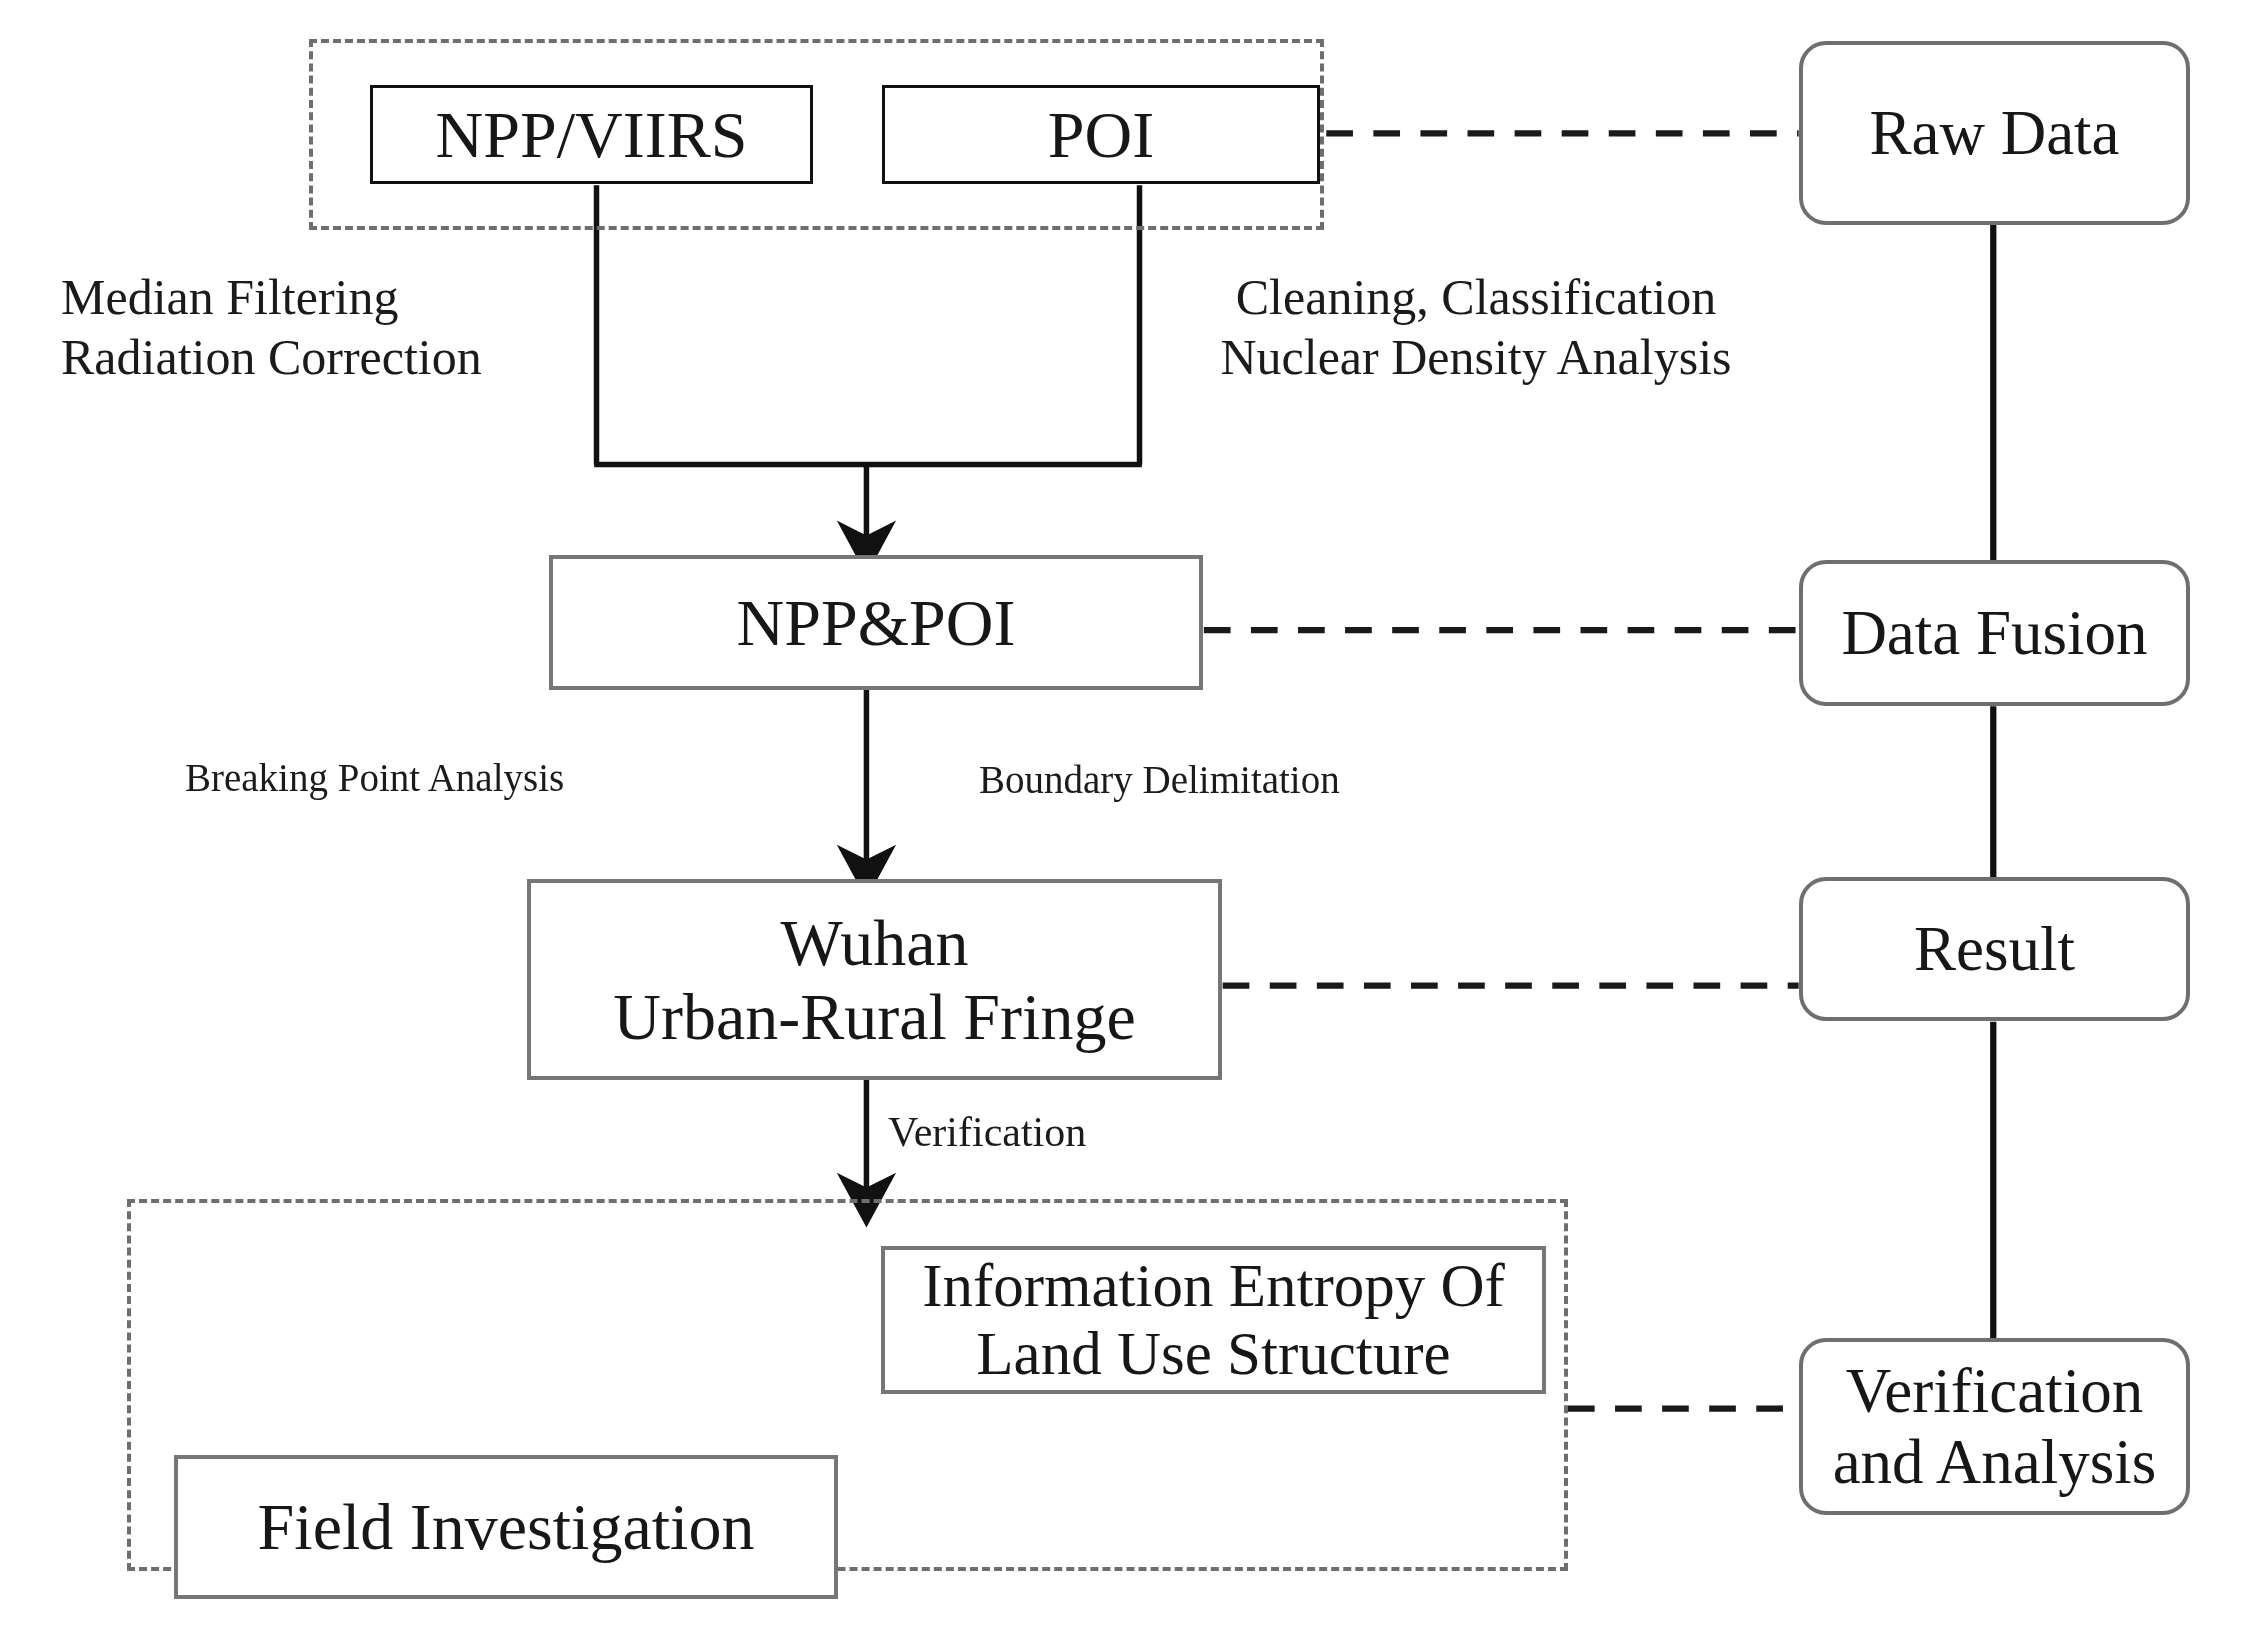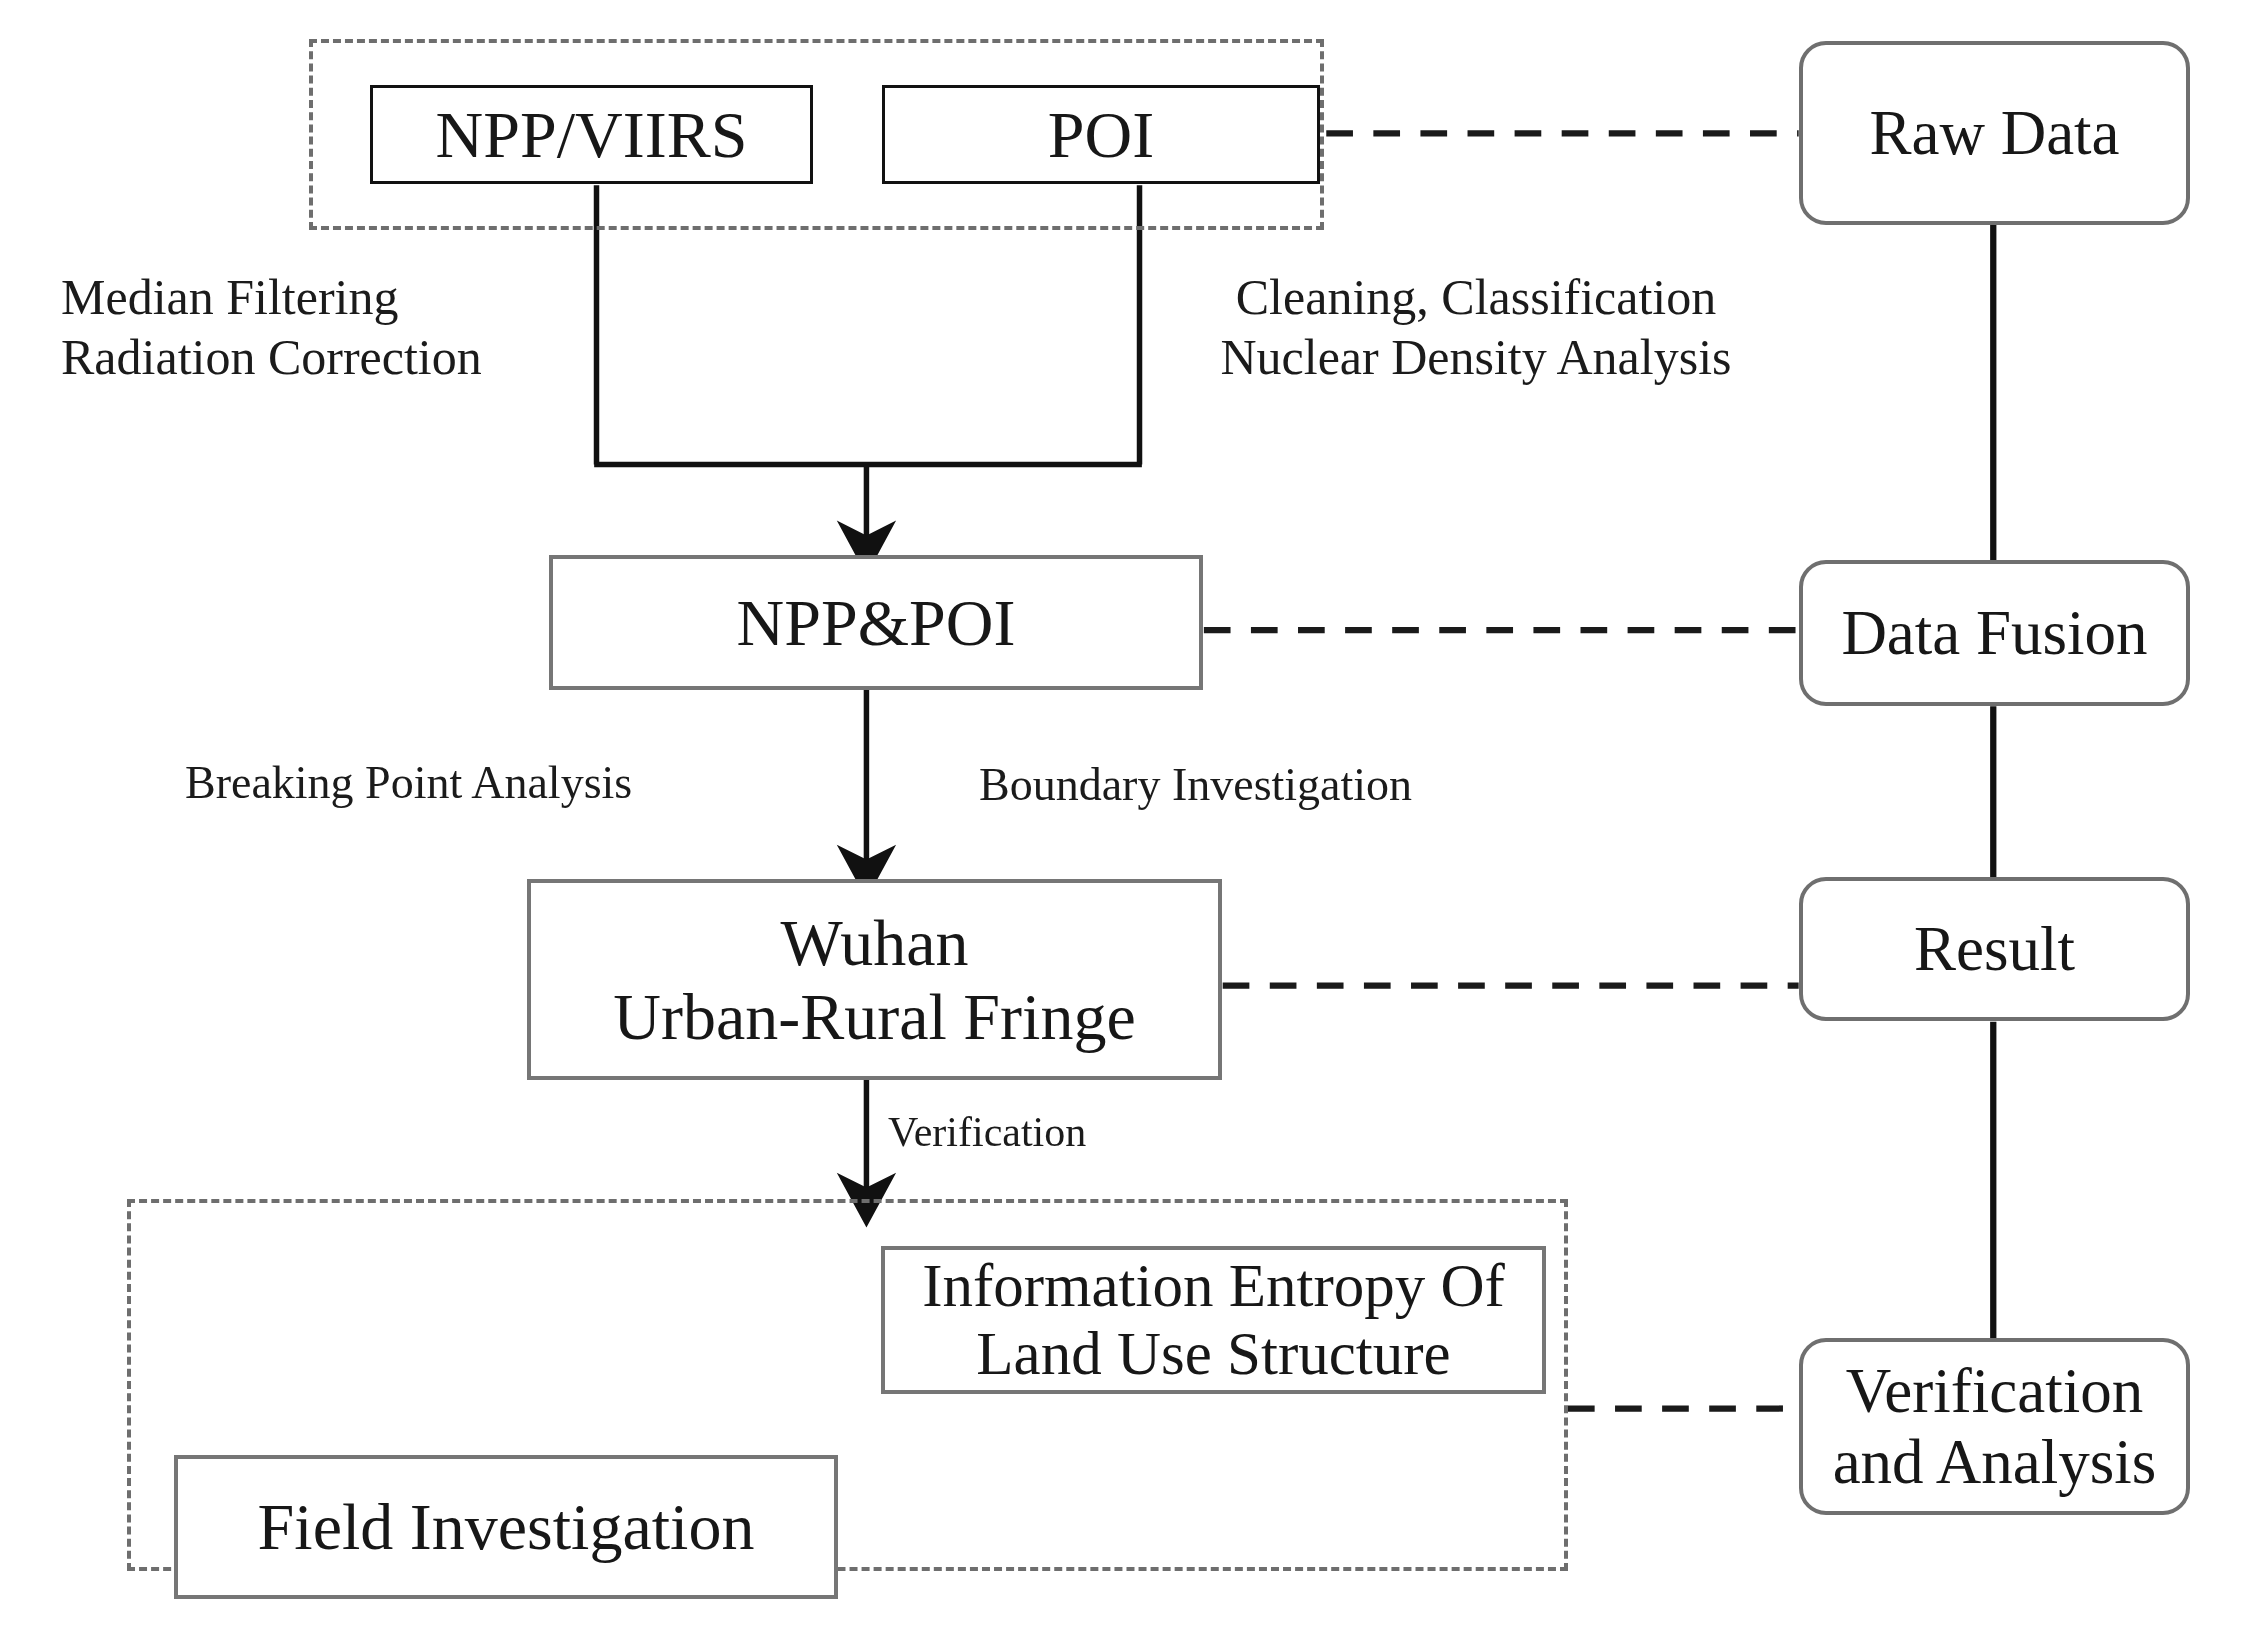--- a/index.html
+++ b/index.html
@@ -60,21 +60,21 @@
     background: transparent;
   }
   
   .edge-label {
     position: absolute;
     color: #1b1b1b;
     white-space: pre-line;
     line-height: 1.2;
   }
   .lbl-lg { font-size: 50px; }
-  .lbl-md { font-size: 46px; }
+  .lbl-md { font-size: 39px; }
   .lbl-sm { font-size: 42px; }
   .ta-left { text-align: left; }
   .ta-center { text-align: center; }
 </style>
 </head>
 <body>
 
 <div id="stage">
 
   <svg class="layer" viewBox="0 0 2867 2104">
@@ -136,18 +136,18 @@
 and Analysis</div>
 
   <div class="edge-label lbl-lg ta-left" style="left:61px; top:267px; width:502px;">Median Filtering
 Radiation Correction</div>
 
   <div class="edge-label lbl-lg ta-center" style="left:1154px; top:267px; width:644px;">Cleaning, Classification
 Nuclear Density Analysis</div>
 
   <div class="edge-label lbl-md ta-left" style="left:185px; top:755px; width:487px;">Breaking Point Analysis</div>
 
-  <div class="edge-label lbl-md ta-left" style="left:979px; top:757px; width:534px;">Boundary Investigation</div>
+  <div class="edge-label lbl-md ta-left" style="left:979px; top:757px; width:534px;">Boundary Delimitation</div>
 
   <div class="edge-label lbl-sm ta-left" style="left:888px; top:1107px; width:330px;">Verification</div>
 
 </div>
 
 
 </body></html>

